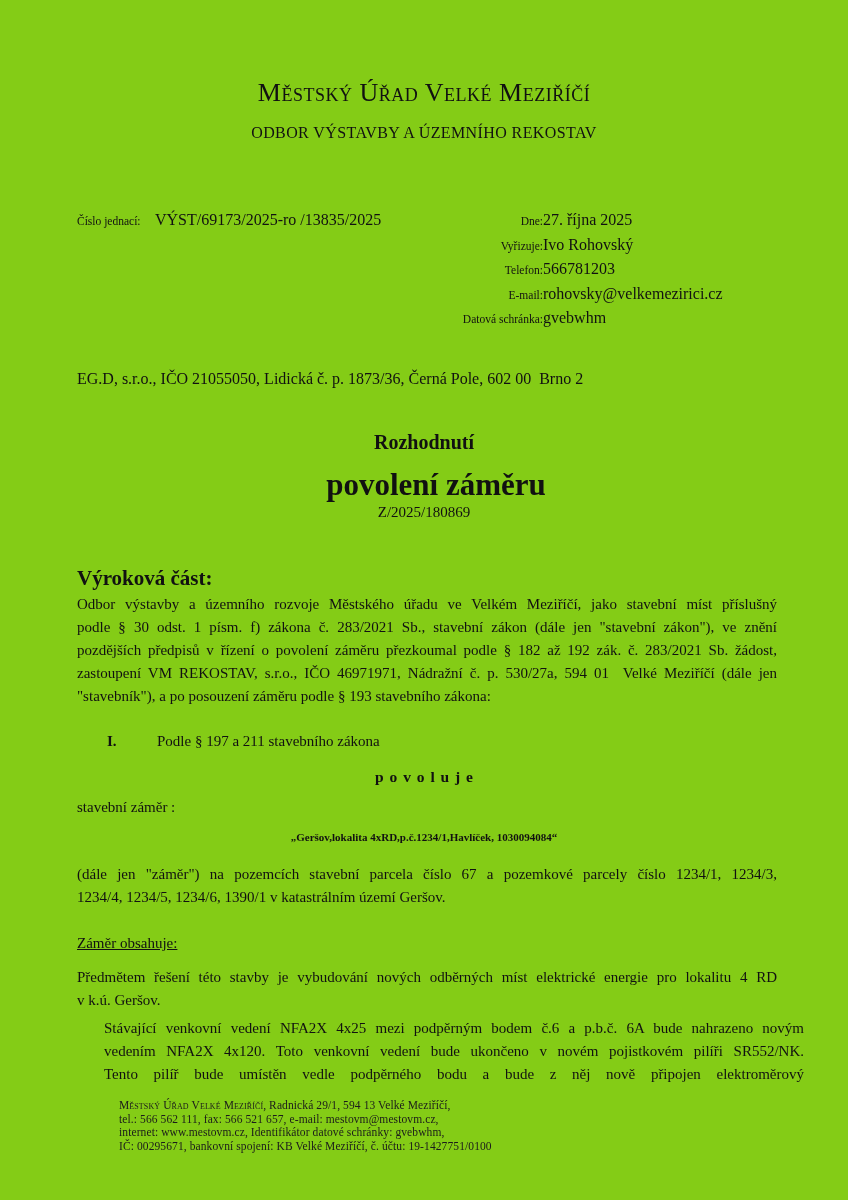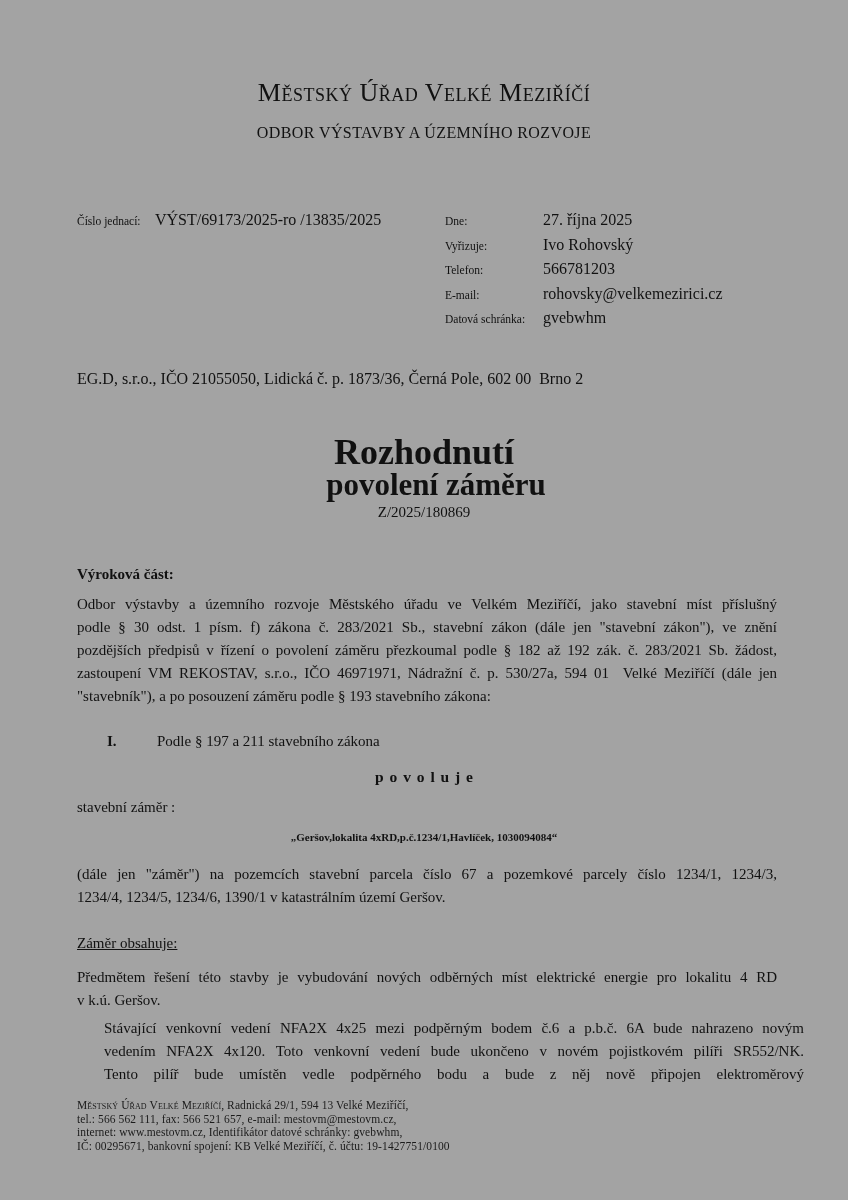--- a/index.html
+++ b/index.html
@@ -1,67 +1,67 @@
 <!DOCTYPE html>
 <html><head>
 <meta charset="utf-8">
 <style>
   html,body{margin:0;padding:0;background:#ffffff;}
   .page{
-    position:relative;width:848px;height:1200px;background:#a3a3a3;
+    position:relative;width:848px;height:1200px;background:#84cc16;
     font-family:"Liberation Serif",serif;color:#111;overflow:hidden;
   }
   .abs{position:absolute;}
   .center{left:0;width:848px;text-align:center;}
 
   .office-name{top:78px;font-size:26px;font-variant:small-caps;letter-spacing:.5px;}
   .department{top:124px;font-size:16px;letter-spacing:.4px;}
 
   .meta-left{left:77px;top:211px;display:flex;align-items:baseline;}
   .meta-left .mlabel{width:78px;}
   .meta-right{left:445px;top:211px;}
-  .mrow{display:flex;align-items:baseline;height:24.5px;}
+  .mrow{display:flex;align-items:baseline;height:24.5px;text-align:right;}
   .meta-right .mlabel{width:98px;}
   .mlabel{font-size:11.5px;flex:none;}
   .mvalue{font-size:16px;white-space:nowrap;}
 
   .addressee{left:77px;top:370px;font-size:16px;white-space:nowrap;}
 
-  .title-main{top:431px;font-weight:bold;font-size:36px;}
+  .title-main{top:431px;font-weight:bold;font-size:20px;}
   .title-sub{top:467px;font-weight:bold;font-size:31px;margin-left:12px;}
   .title-ref{top:504px;font-size:15px;}
 
-  .vyrok-heading{left:77px;top:566px;font-size:15px;font-weight:bold;}
+  .vyrok-heading{left:77px;top:566px;font-size:21px;font-weight:bold;}
 
   .para{left:77px;width:700px;font-size:15px;line-height:23.1px;}
   .jline{text-align:justify;text-align-last:justify;height:23.1px;overflow:hidden;}
   .jline.last{text-align-last:left;}
 
   .p1{top:593px;}
   .item-line{left:77px;top:733px;width:700px;font-size:15px;padding-left:30px;box-sizing:border-box;}
   .item-num{font-weight:bold;display:inline-block;width:50px;}
   .povoluje{top:768px;font-weight:bold;font-size:15.5px;word-spacing:2px;text-align:center;}
   .zamer-intro{left:77px;top:799px;font-size:15px;}
   .zamer-title{top:831px;font-weight:bold;font-size:11px;}
   .p2{top:863px;}
   .obsahuje-heading{left:77px;top:935px;font-size:15px;text-decoration:underline;}
   .p3{top:966px;}
   .p4{top:1017px;margin-left:27px;}
 
   .footer{left:77px;top:1099px;font-size:11.5px;line-height:13.6px;color:#1b1b1b;letter-spacing:.1px;width:700px;}
   .footer .sc{font-variant:small-caps;}
-  .footer div{white-space:nowrap;}
+  .footer div{white-space:nowrap;margin-left:42px;}
 </style>
 </head>
 <body>
 
 <div class="page">
 
   <div class="abs center office-name">Městský Úřad Velké Meziříčí</div>
-  <div class="abs center department">ODBOR VÝSTAVBY A ÚZEMNÍHO ROZVOJE</div>
+  <div class="abs center department">ODBOR VÝSTAVBY A ÚZEMNÍHO REKOSTAV</div>
 
   <div class="abs meta-left">
     <span class="mlabel">Číslo jednací:</span>
     <span class="mvalue">VÝST/69173/2025-ro /13835/2025</span>
   </div>
 
   <div class="abs meta-right">
     <div class="mrow">
       <span class="mlabel">Dne:</span>
       <span class="mvalue">27. října 2025</span>

